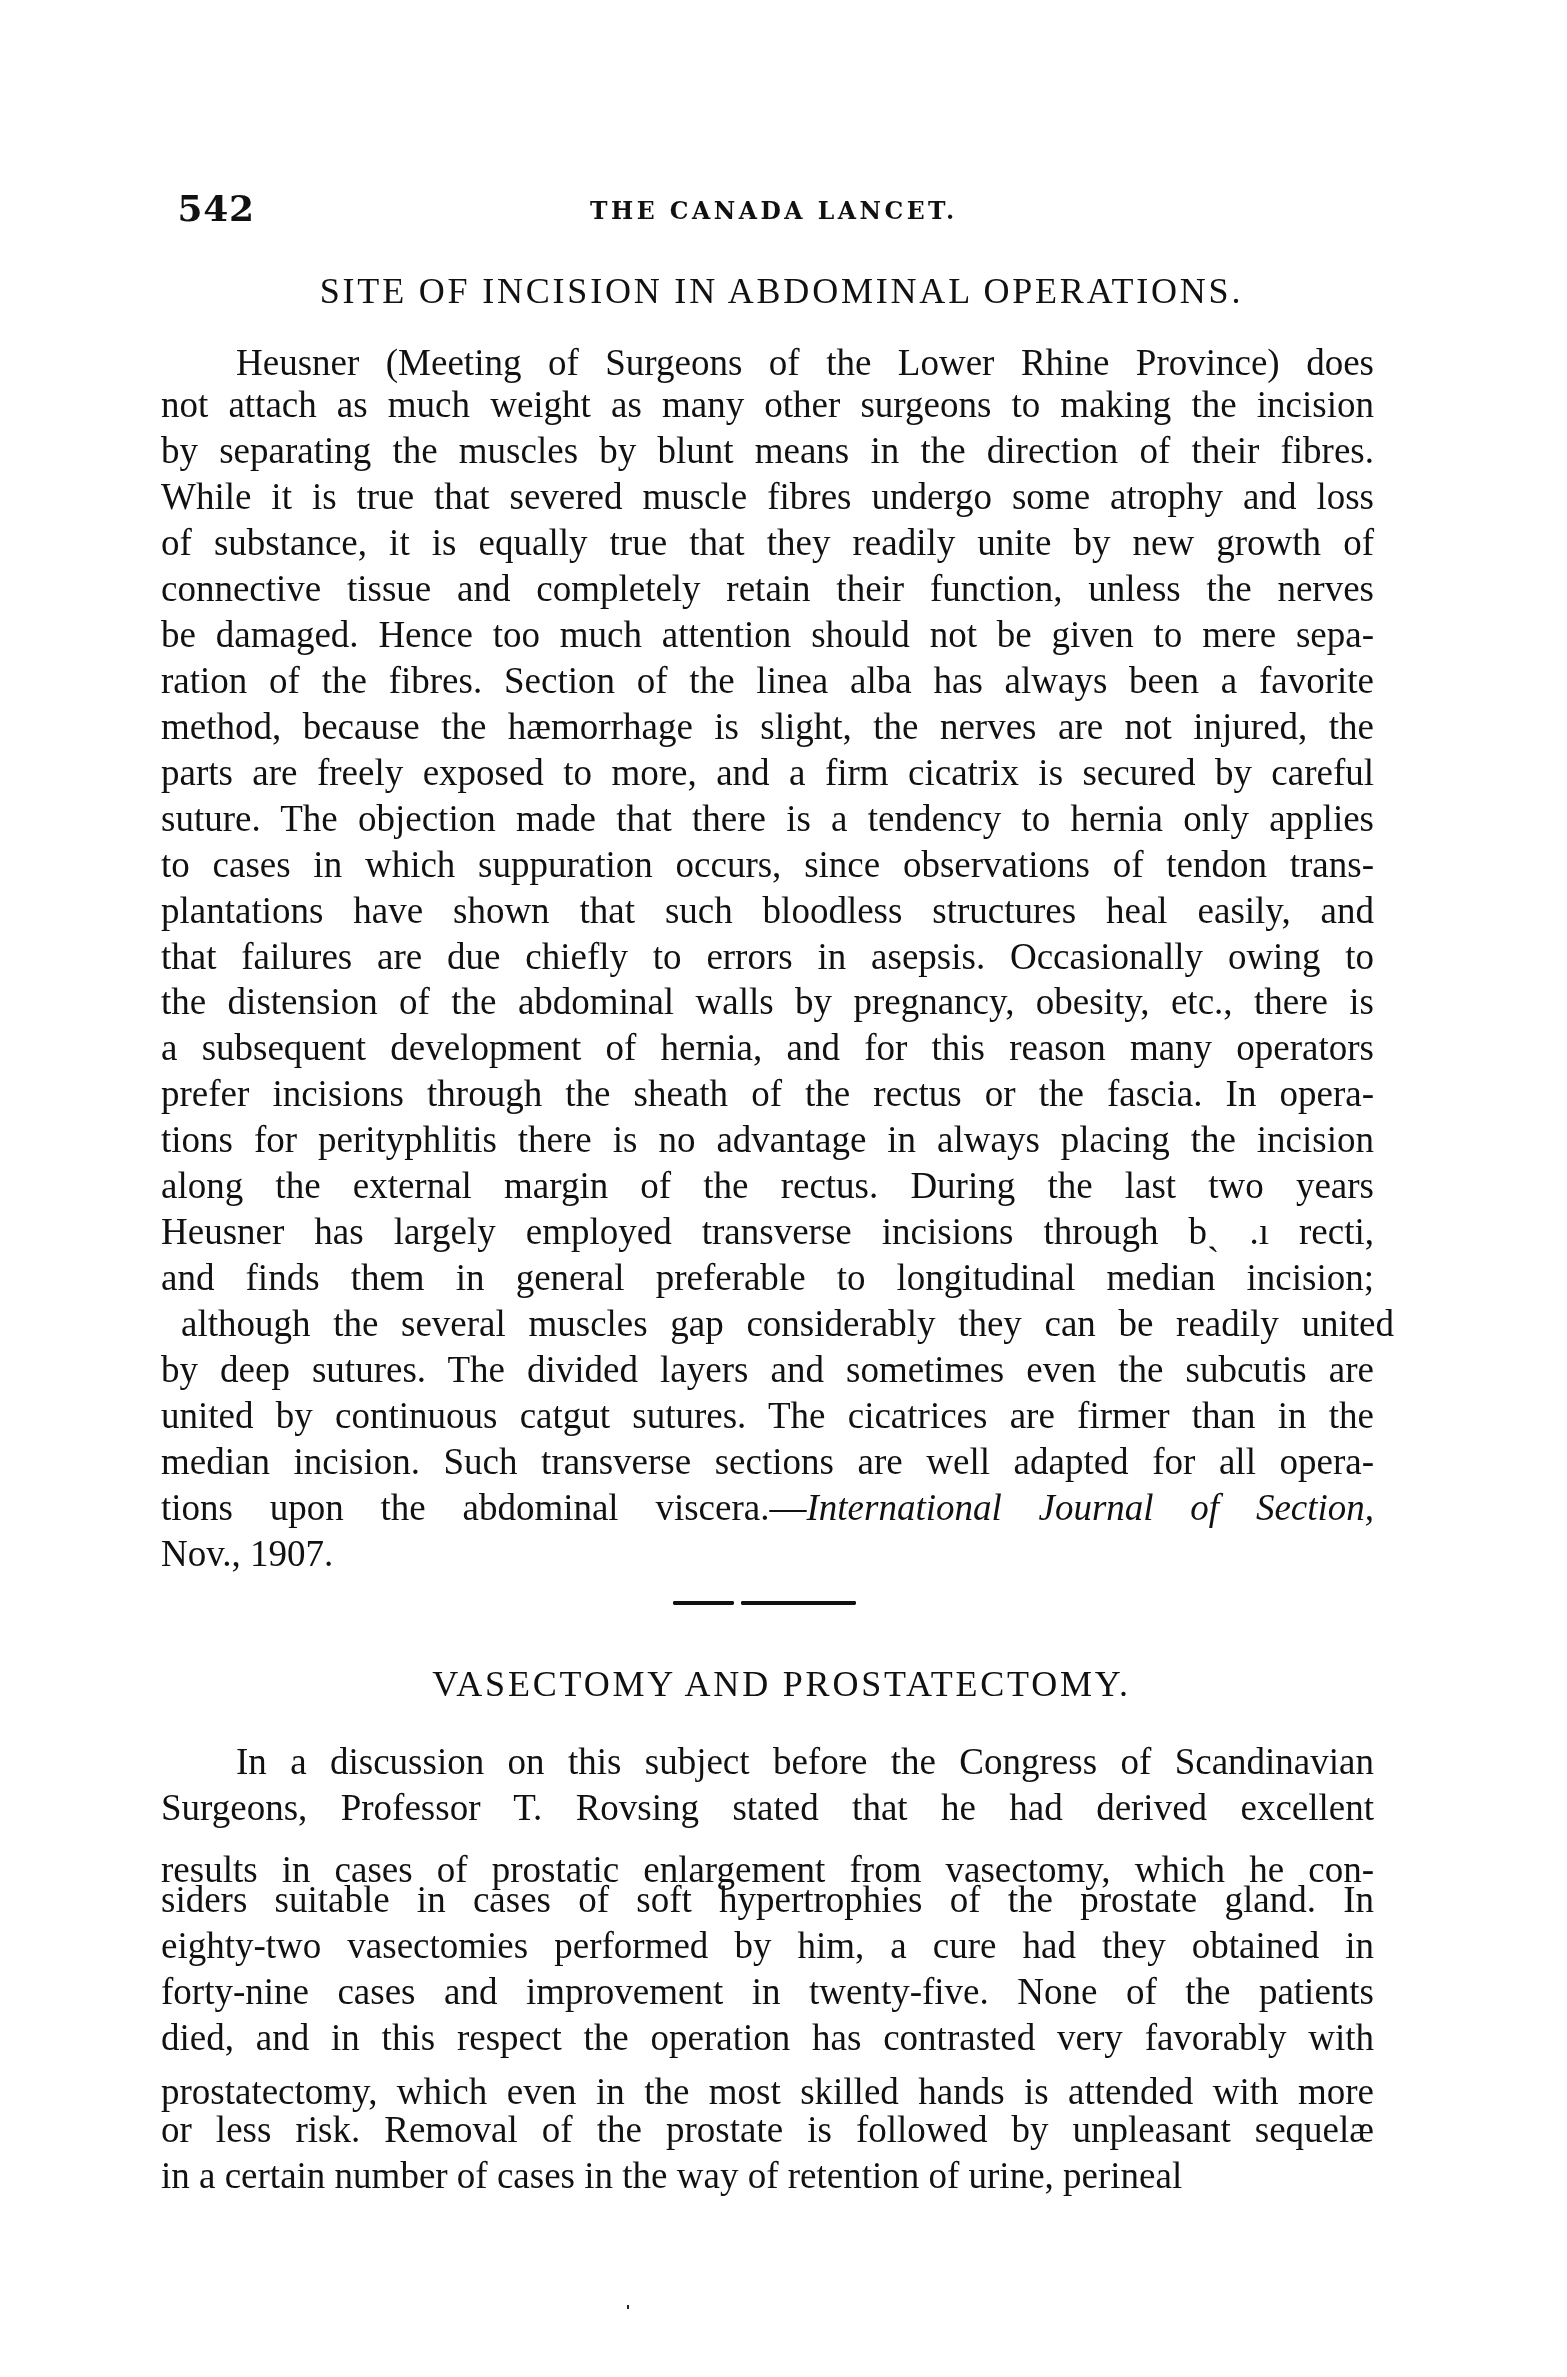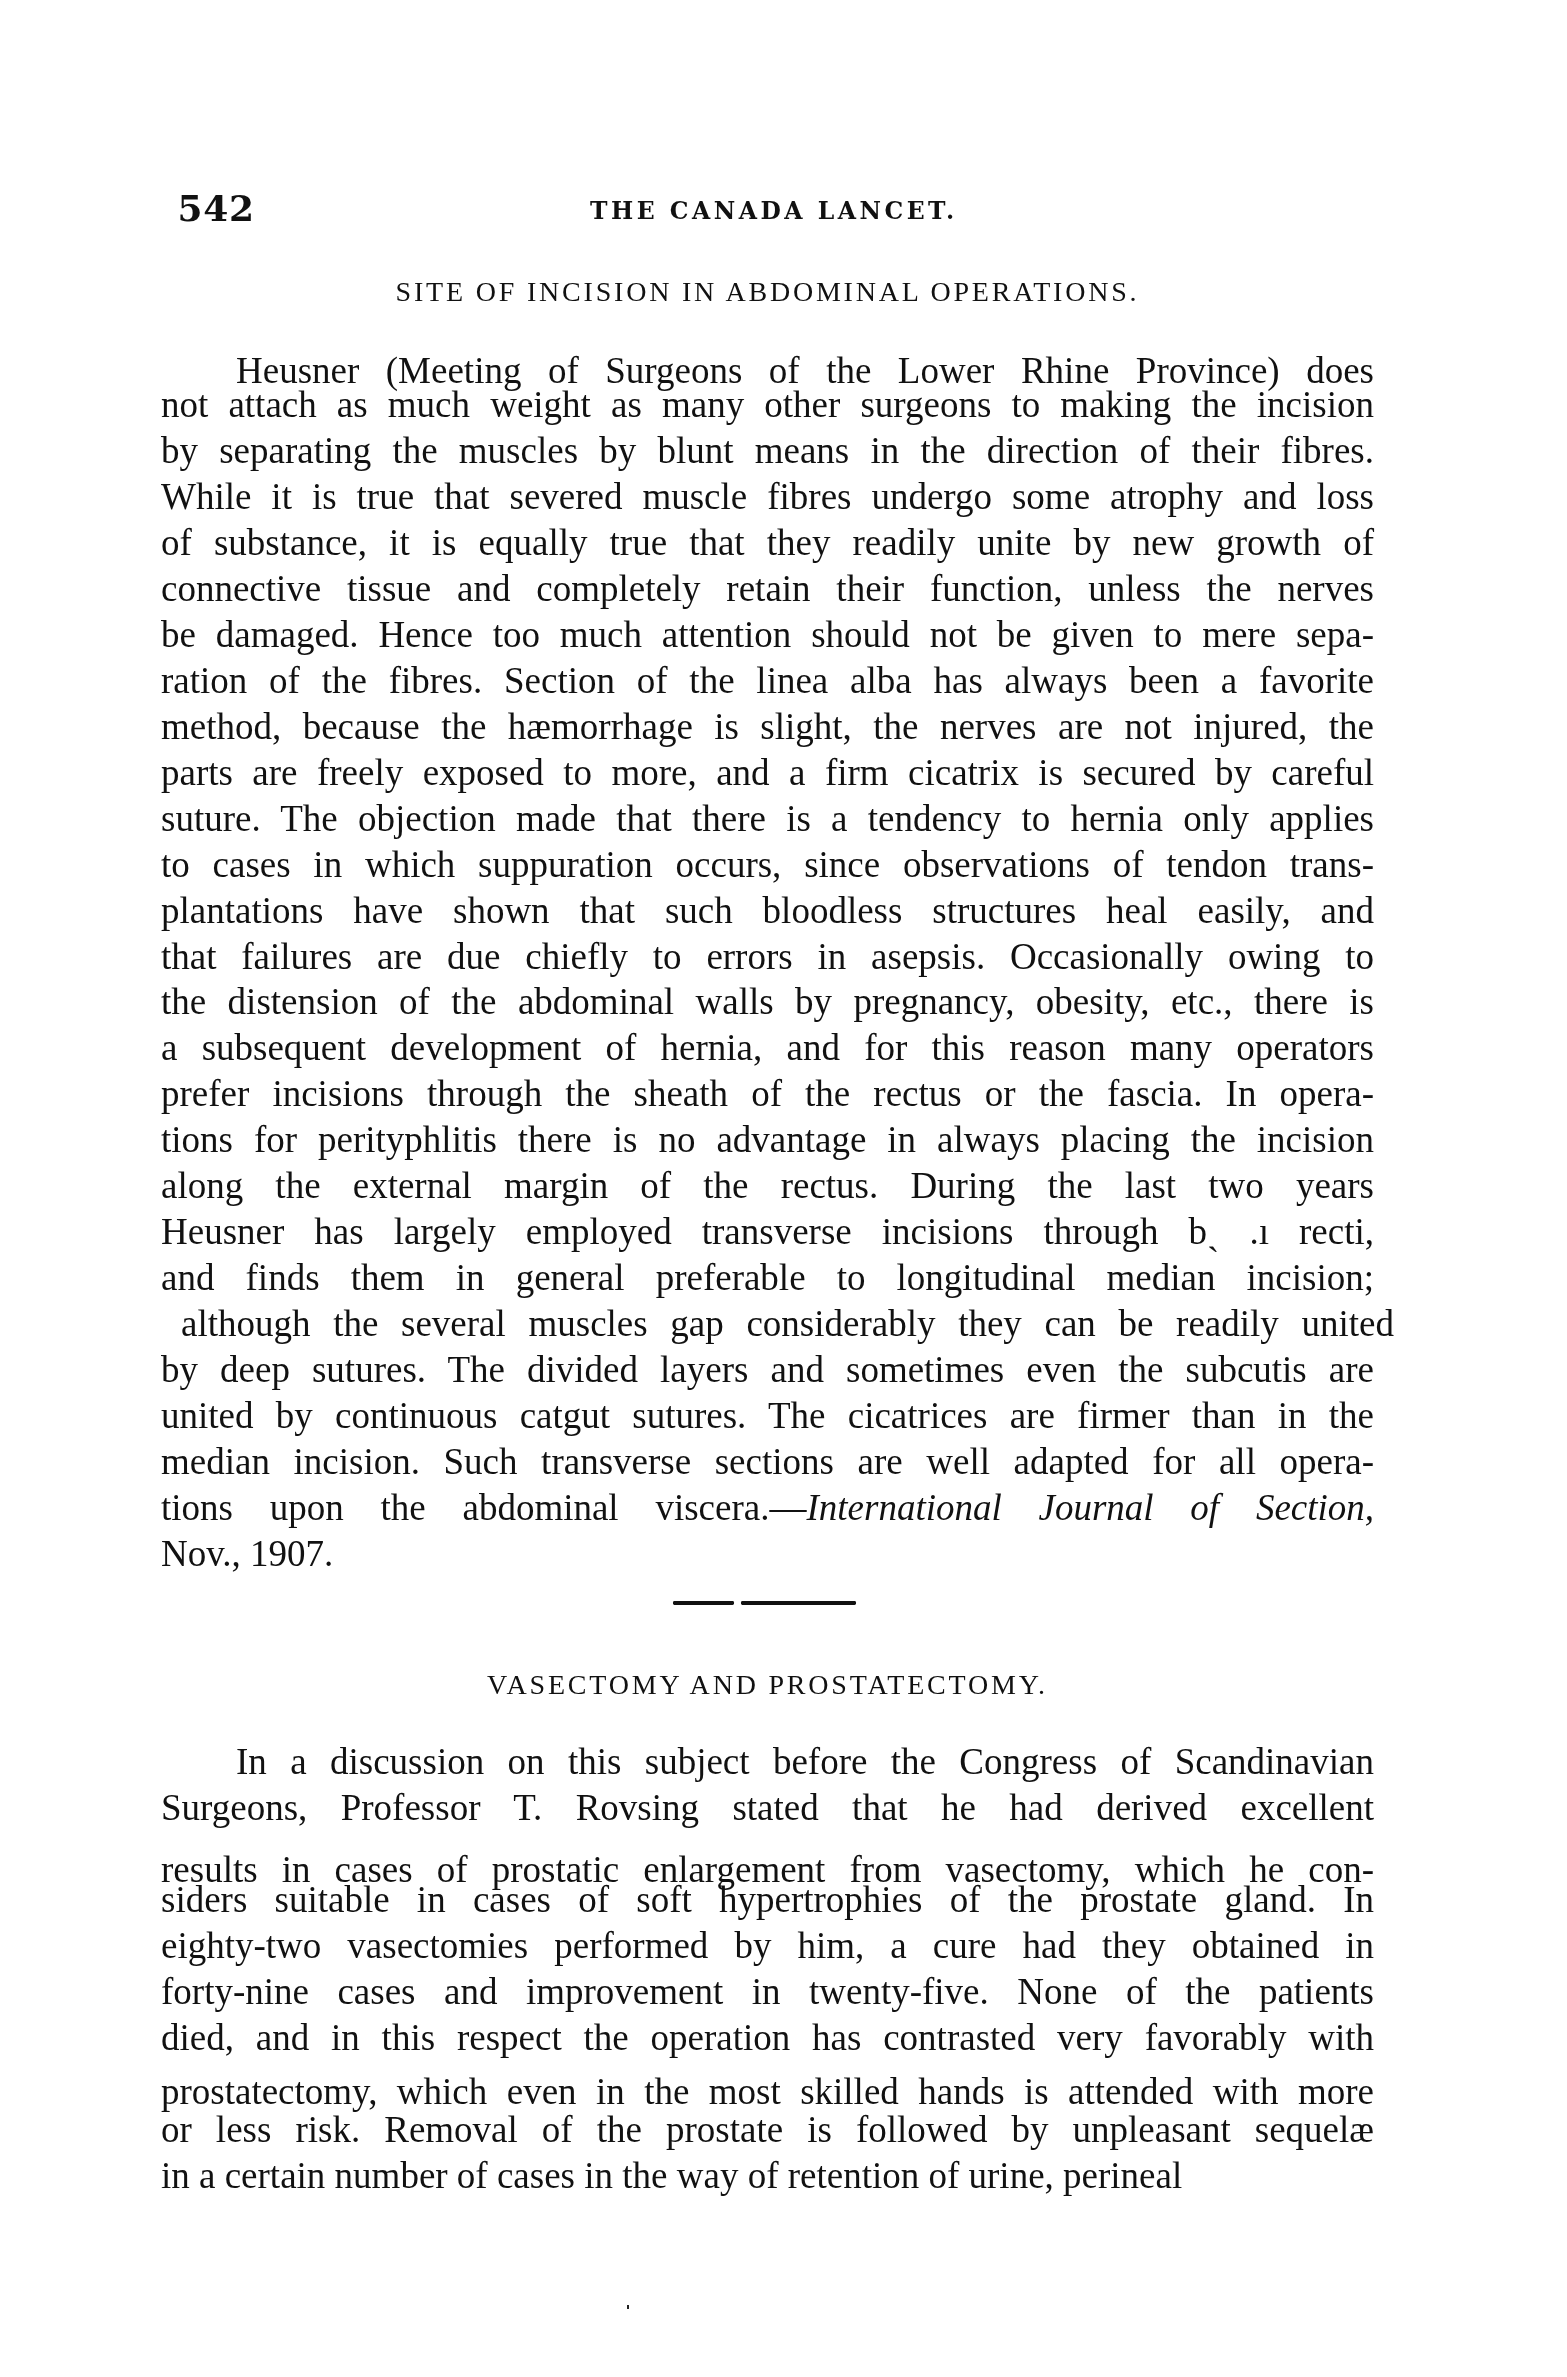--- a/index.html
+++ b/index.html
@@ -6,22 +6,22 @@
   body { width: 1568px; height: 2377px; position: relative; overflow: hidden;
          font-family: "DejaVu Serif", "Liberation Serif", serif; color: #111; }
   .page { position: absolute; left: 0; top: 0; width: 1568px; height: 2377px; background: #fff; }
 
   .running-head { position: absolute; left: 161px; width: 1213px; top: 188px; height: 41px; }
   .page-number { position: absolute; left: 16.6px; top: 0; font-family: "DejaVu Serif", serif;
                  font-weight: bold; font-size: 36px; line-height: 41px; letter-spacing: 0.7px; }
   .journal-title { position: absolute; left: 429px; top: 5.5px; font-family: "DejaVu Serif", serif;
                    font-weight: bold; font-size: 23.5px; line-height: 35px; letter-spacing: 3.5px; }
 
-  .section-heading { position: absolute; left: 161px; width: 1213px; text-align: center;
-                     font-family: "Liberation Serif", serif; font-size: 28px; letter-spacing: 2.8px;
+  .section-heading { position: absolute; left: 175px; width: 1213px; text-align: center;
+                     font-family: "Liberation Serif", serif; font-size: 36px; letter-spacing: 2.8px;
                      line-height: 41px; white-space: nowrap; }
   #heading-1 { top: 271px; }
   #heading-2 { top: 1664px; }
 
   .para { position: absolute; left: 161px; width: 1213px; }
   .line { position: absolute; left: 0; width: 1213px; height: 46px;
           font-family: "Liberation Serif", serif; font-size: 37px; line-height: 46px;
           text-align: justify; text-align-last: justify; white-space: nowrap; }
   .line.indent { left: 75px; width: 1138px; }
   .line.last { text-align-last: left; }
@@ -39,21 +39,21 @@
 <div class="page">
 
   <div class="running-head">
     <span class="page-number">542</span>
     <span class="journal-title">THE CANADA LANCET.</span>
   </div>
 
   <div id="heading-1" class="section-heading">SITE OF INCISION IN ABDOMINAL OPERATIONS.</div>
 
   <div id="para-1" class="para" style="top: 336px;">
-      <div class="line indent" style="top: 12px;"><span>Heusner (Meeting of Surgeons of the Lower Rhine Province) does</span></div>
+      <div class="line indent" style="top: 4px;"><span>Heusner (Meeting of Surgeons of the Lower Rhine Province) does</span></div>
       <div class="line" style="top: 46px;"><span>not attach as much weight as many other surgeons to making the incision</span></div>
       <div class="line" style="top: 92px;"><span>by separating the muscles by blunt means in the direction of their fibres.</span></div>
       <div class="line" style="top: 138px;"><span>While it is true that severed muscle fibres undergo some atrophy and loss</span></div>
       <div class="line" style="top: 184px;"><span>of substance, it is equally true that they readily unite by new growth of</span></div>
       <div class="line" style="top: 230px;"><span>connective tissue and completely retain their function, unless the nerves</span></div>
       <div class="line" style="top: 276px;"><span>be damaged.  Hence too much attention should not be given to mere sepa-</span></div>
       <div class="line" style="top: 322px;"><span>ration of the fibres.  Section of the linea alba has always been a favorite</span></div>
       <div class="line" style="top: 368px;"><span>method, because the hæmorrhage is slight, the nerves are not injured, the</span></div>
       <div class="line" style="top: 414px;"><span>parts are freely exposed to more, and a firm cicatrix is secured by careful</span></div>
       <div class="line" style="top: 460px;"><span>suture.  The objection made that there is a tendency to hernia only applies</span></div>

